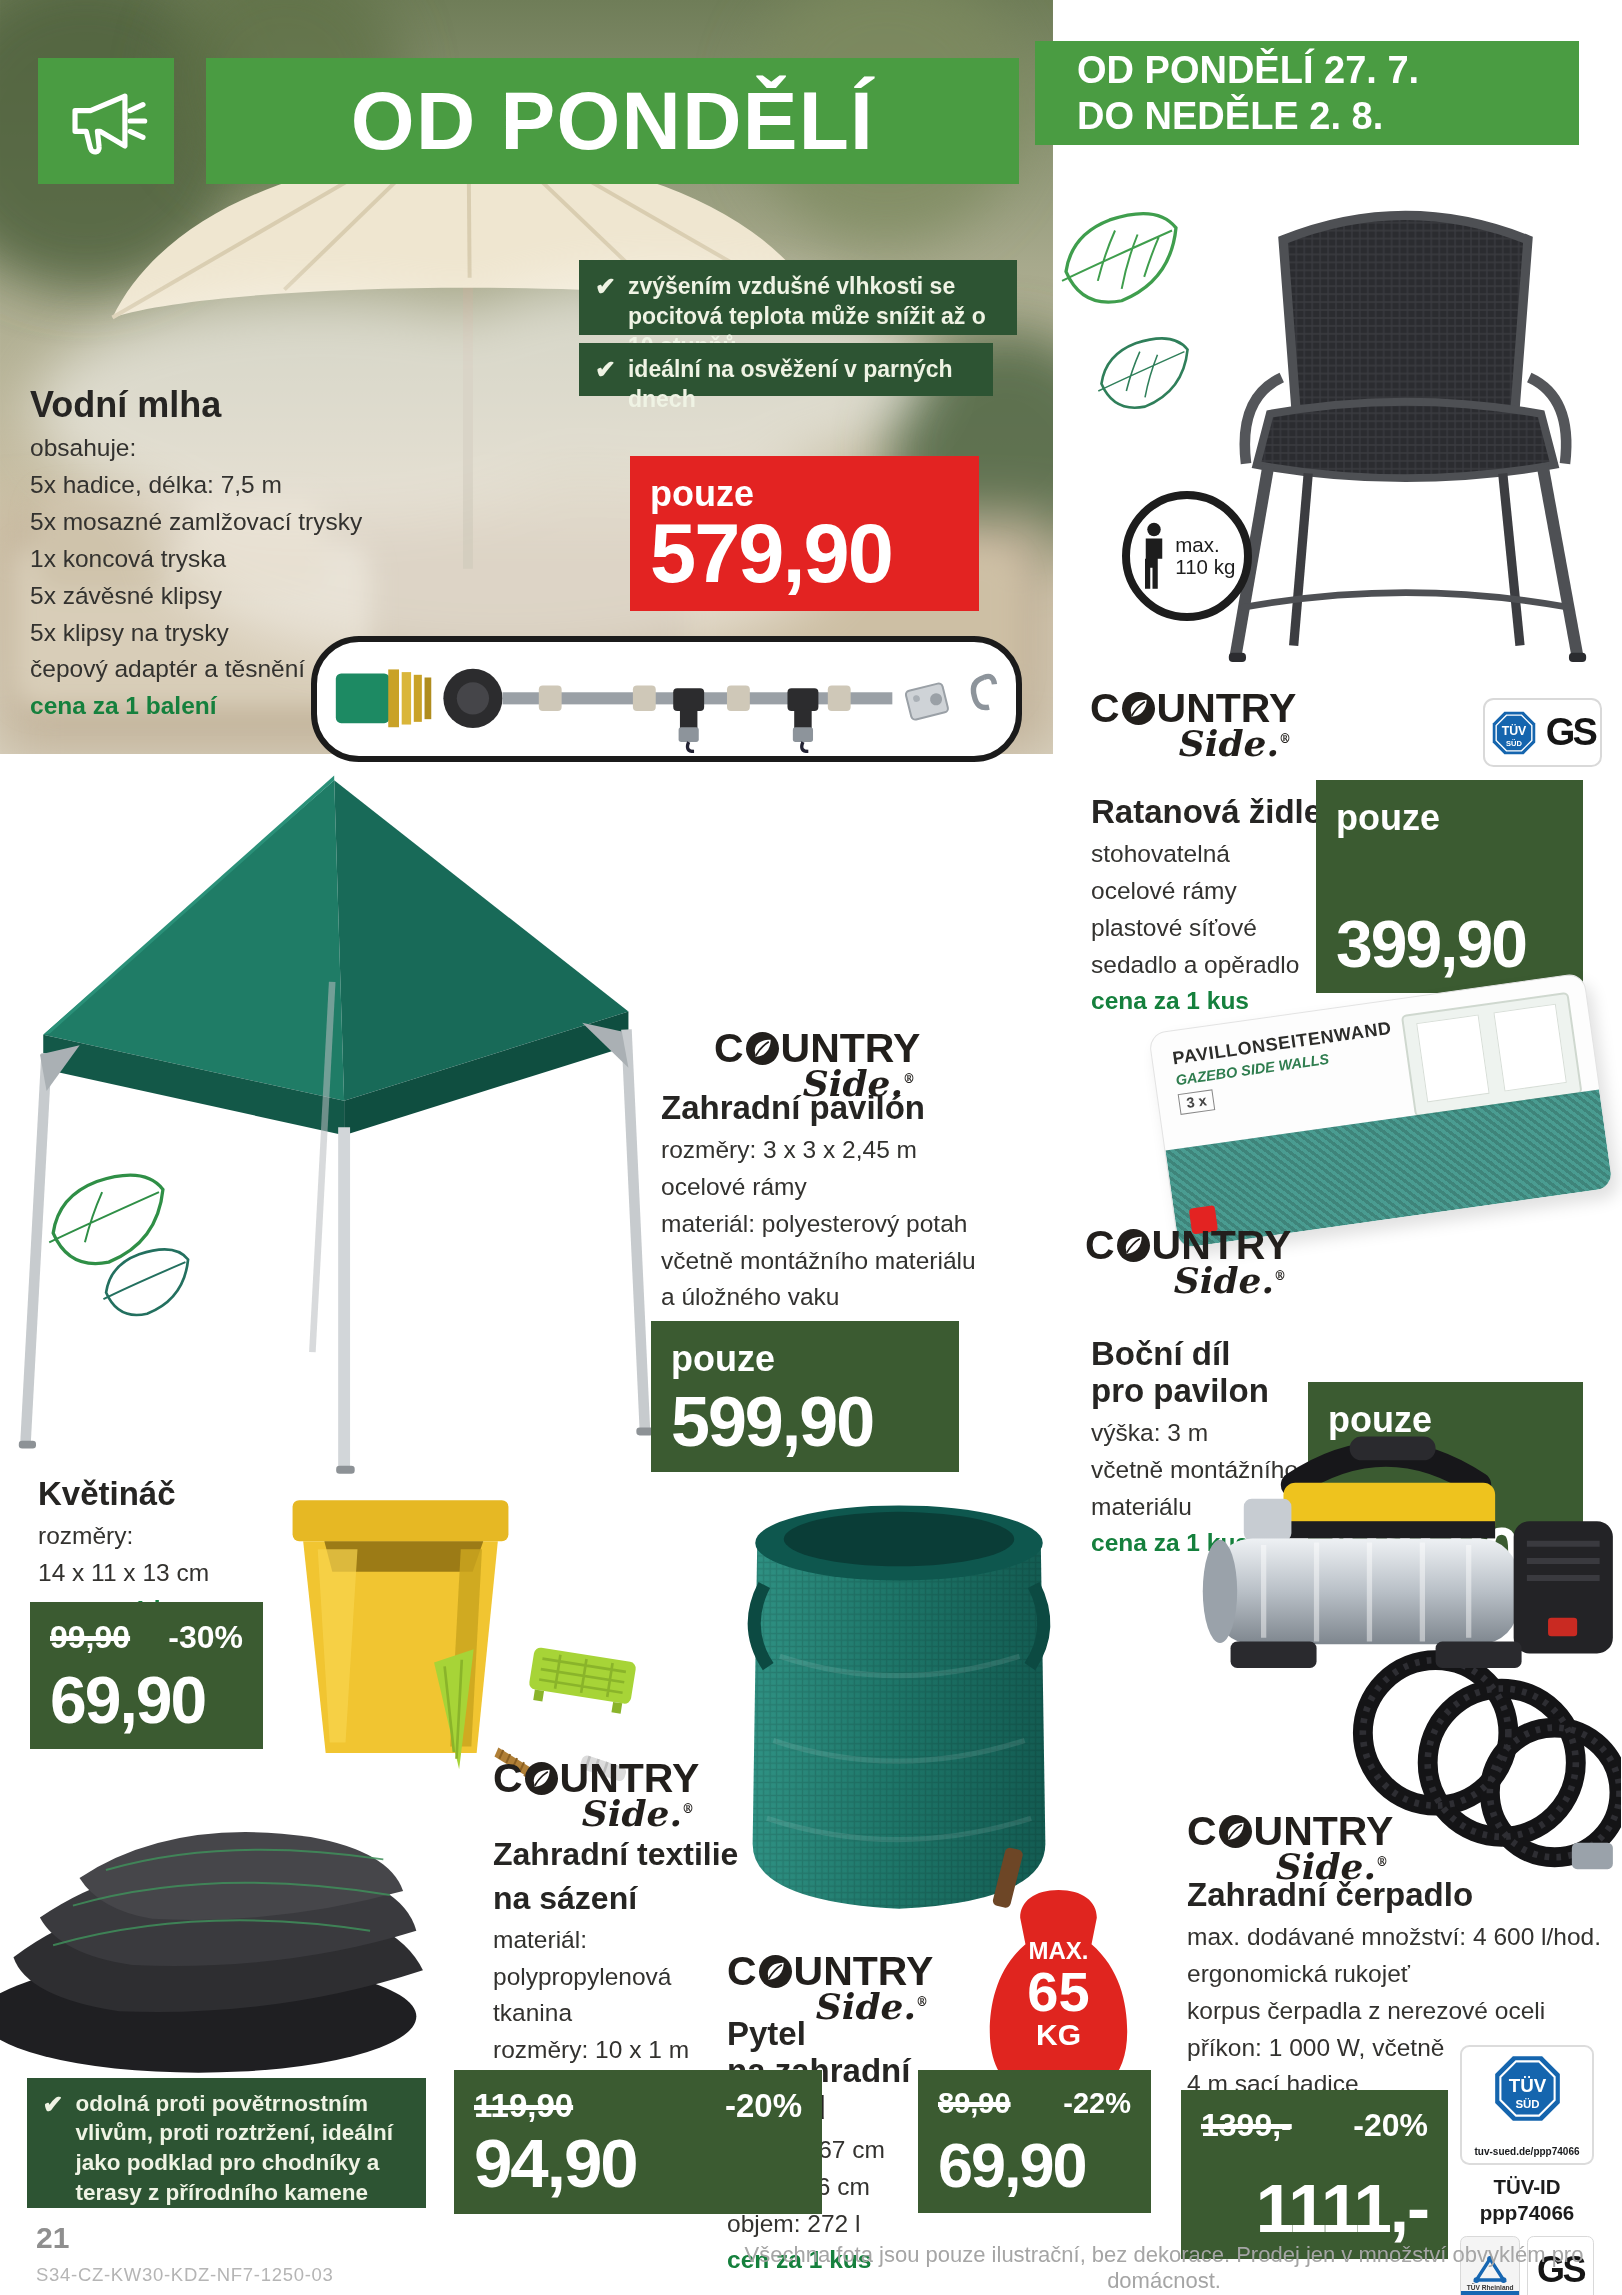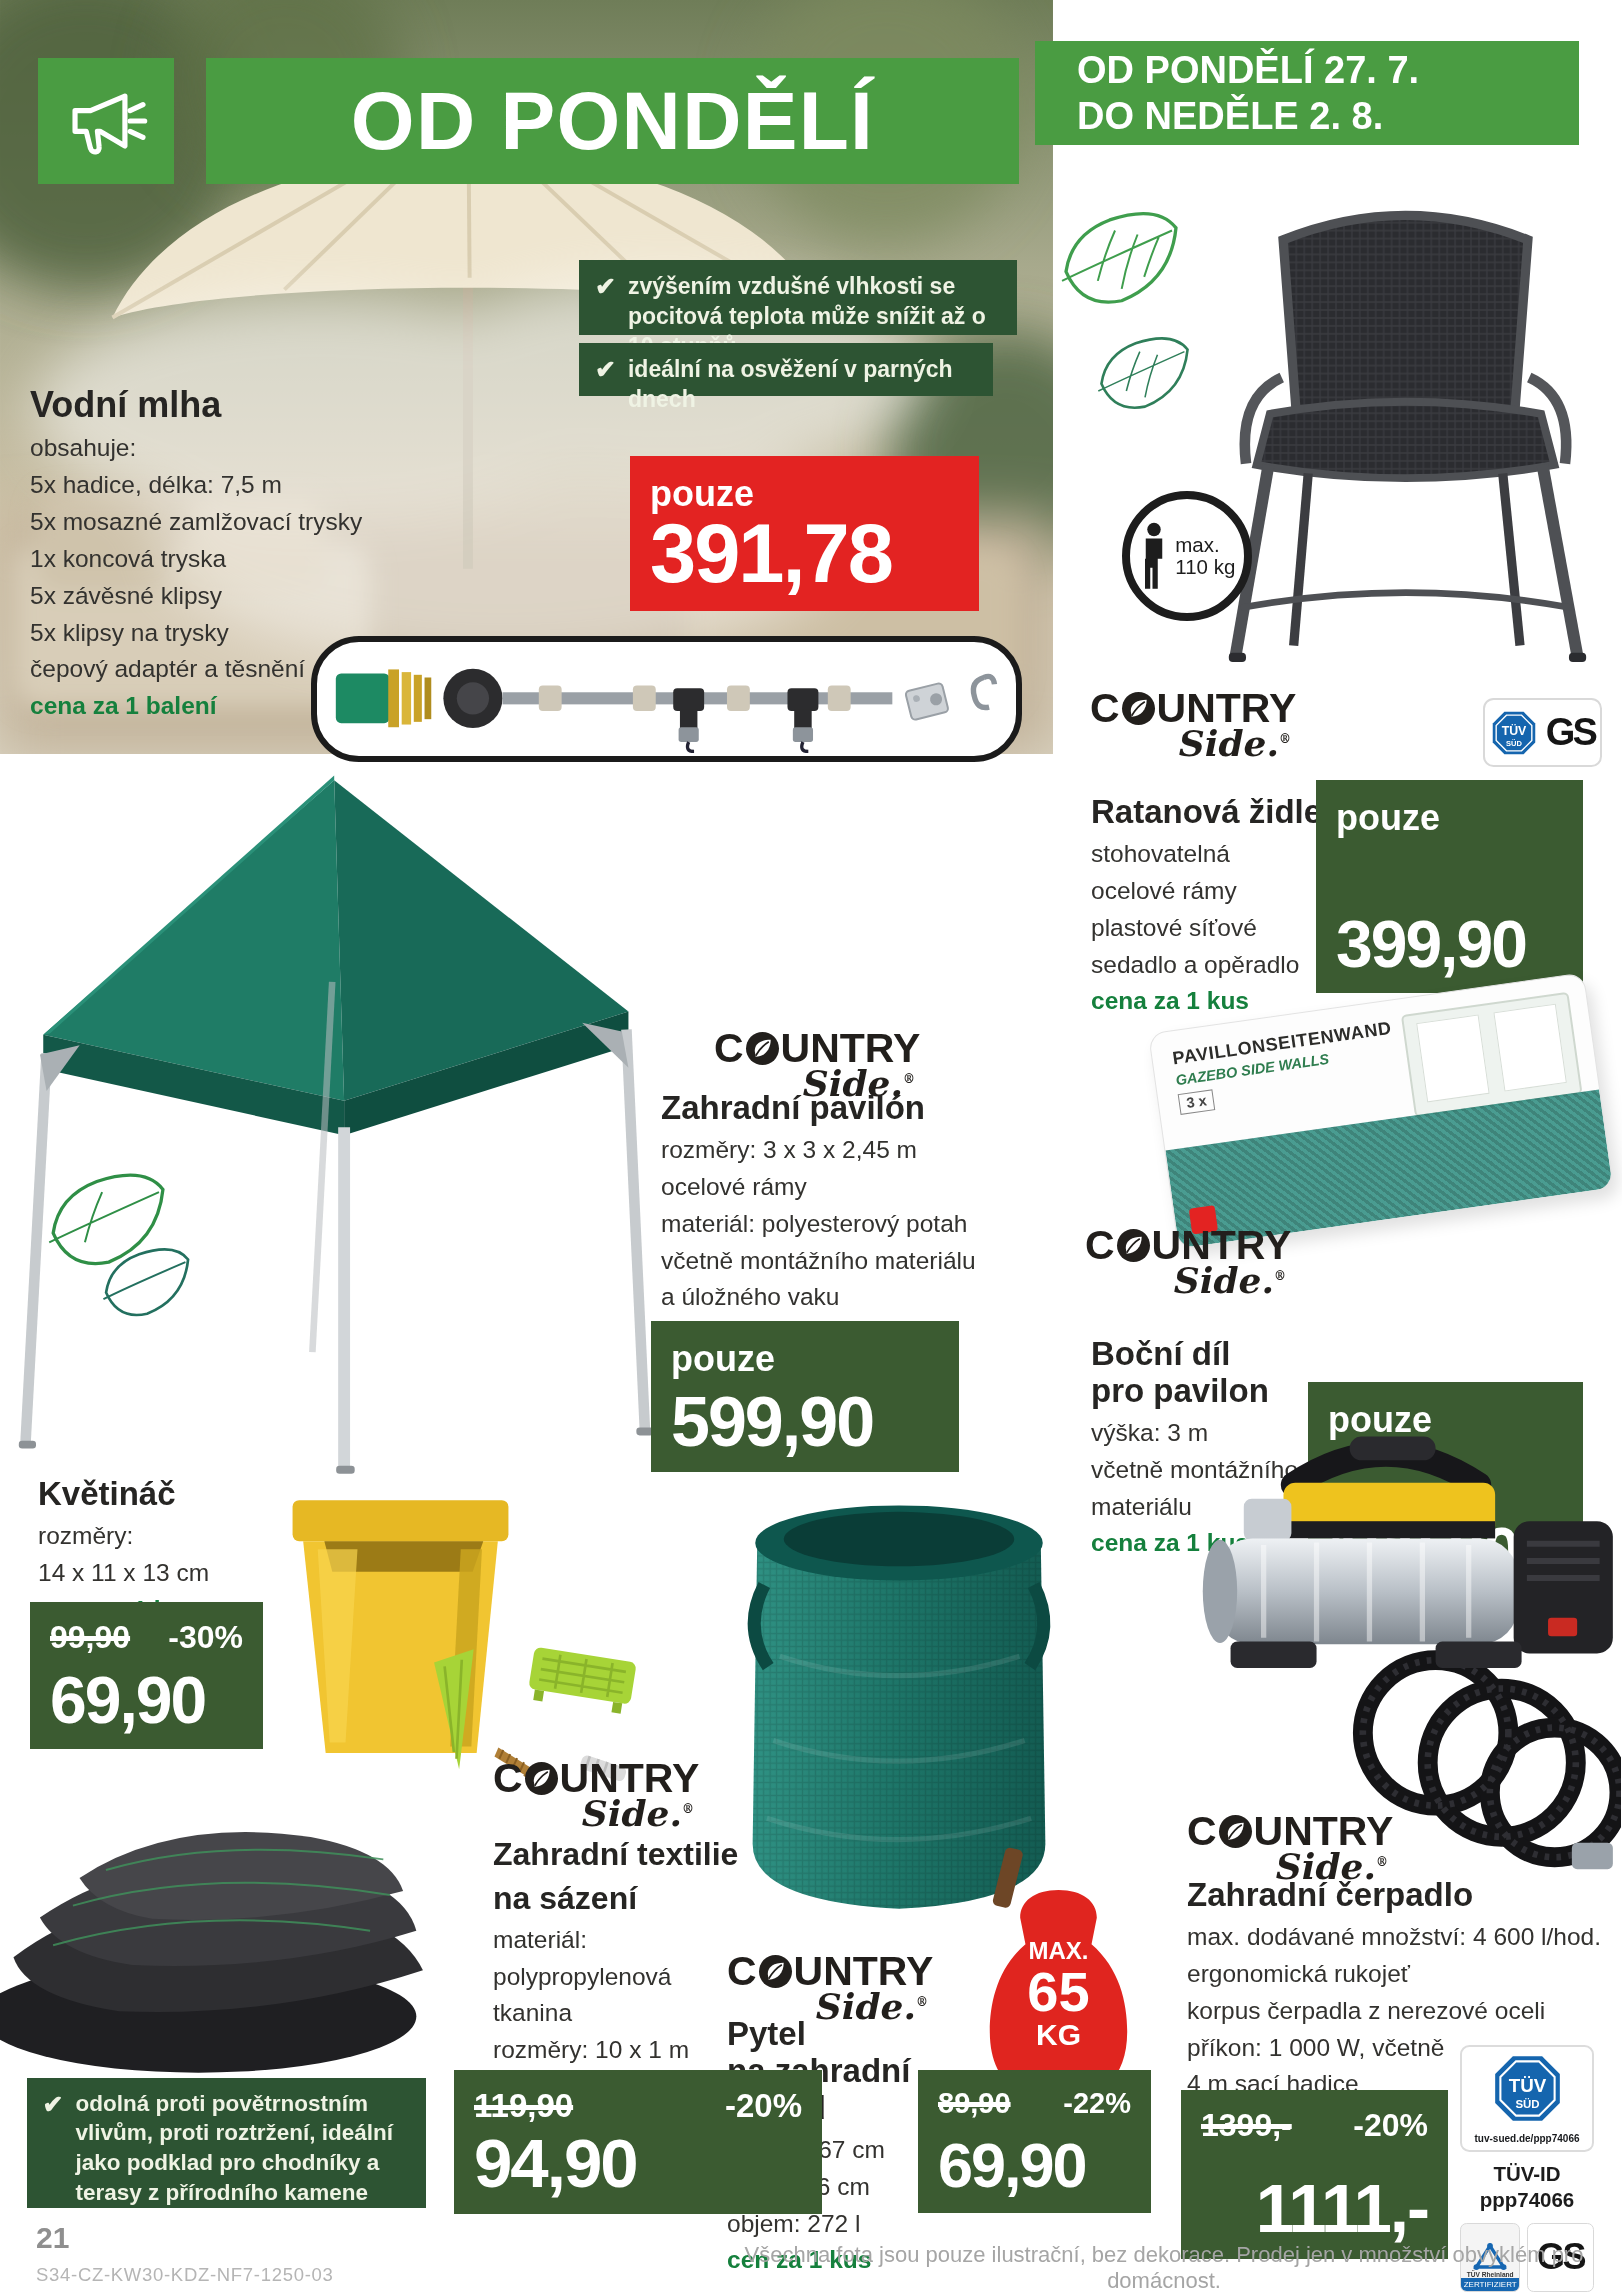--- a/index.html
+++ b/index.html
@@ -42,21 +42,21 @@
 
   
   .kitstrip{background:#fff;border:6px solid #1b1b1b;border-radius:48px;box-sizing:border-box;overflow:hidden}
 
   
   .certbox{background:#fff;border:2px solid #d9d9d9;border-radius:10.6px;display:flex;
            align-items:center;justify-content:center;gap:8px;box-sizing:border-box}
   .gs-big{font-weight:bold;color:#151515;font-size:38px;letter-spacing:-2.6px}
   .tuvcard{background:#fff;border:2px solid #dcdcdc;border-radius:9.3px;box-sizing:border-box;
            text-align:center;padding:5.3px 2.6px}
-  .tuvurl{font-size:10px;font-weight:bold;color:#17191c;margin-top:6px}
+  .tuvurl{font-size:10px;font-weight:bold;color:#17191c;margin-top:19px}
   .tuvid{font-size:20.5px;font-weight:bold;color:#1c1c1c;line-height:1.25;text-align:center}
   .rhein{width:62px;height:67px;background:#f4f4f4;border:1.3px solid #d9d9d9;border-radius:6.6px;
          display:flex;flex-direction:column;align-items:center;justify-content:flex-end;overflow:hidden}
   .rhein .zert{background:#1767b2;color:#fff;font-size:8px;font-weight:normal;width:100%;text-align:center;padding:2px 0}
   .rhein .rname{font-size:6.6px;color:#333;font-weight:bold}
   .gsbox{width:69px;height:67px;background:#fff;border:1.3px solid #d9d9d9;border-radius:6.6px;
          display:flex;align-items:center;justify-content:center}
 
   
   .kb-text{position:absolute;left:0;top:0;width:100%;height:100%;display:flex;flex-direction:column;
@@ -160,21 +160,21 @@
     <div class="pline">5x mosazné zamlžovací trysky</div>
     <div class="pline">1x koncová tryska</div>
     <div class="pline">5x závěsné klipsy</div>
     <div class="pline">5x klipsy na trysky</div>
     <div class="pline">čepový adaptér a těsnění</div>
     <div class="pline unit">cena za 1 balení</div>
   </div>
 
   <div class="abs pbox red" style="left:630px;top:456px;width:349px;height:155px">
     <div class="pouze">pouze</div>
-    <div class="big" style="font-size:83px">391,78</div>
+    <div class="big" style="font-size:83px">579,90</div>
   </div>
 
   <div class="abs kitstrip" style="left:311px;top:636px;width:711px;height:126px">
     <svg width="699" height="114" viewBox="0 0 1040 160">
       <rect x="28" y="42" width="80" height="74" rx="8" fill="#1d8a63"></rect>
       <rect x="106" y="36" width="16" height="86" fill="#c9a227"></rect>
         <rect x="126" y="40" width="14" height="78" fill="#dab63a"></rect>
       <rect x="144" y="44" width="12" height="70" fill="#c9a227"></rect>
         <rect x="160" y="48" width="10" height="62" fill="#b08d1e"></rect>
       <circle cx="232" cy="79" r="44" fill="#2c2c2e"></circle>

